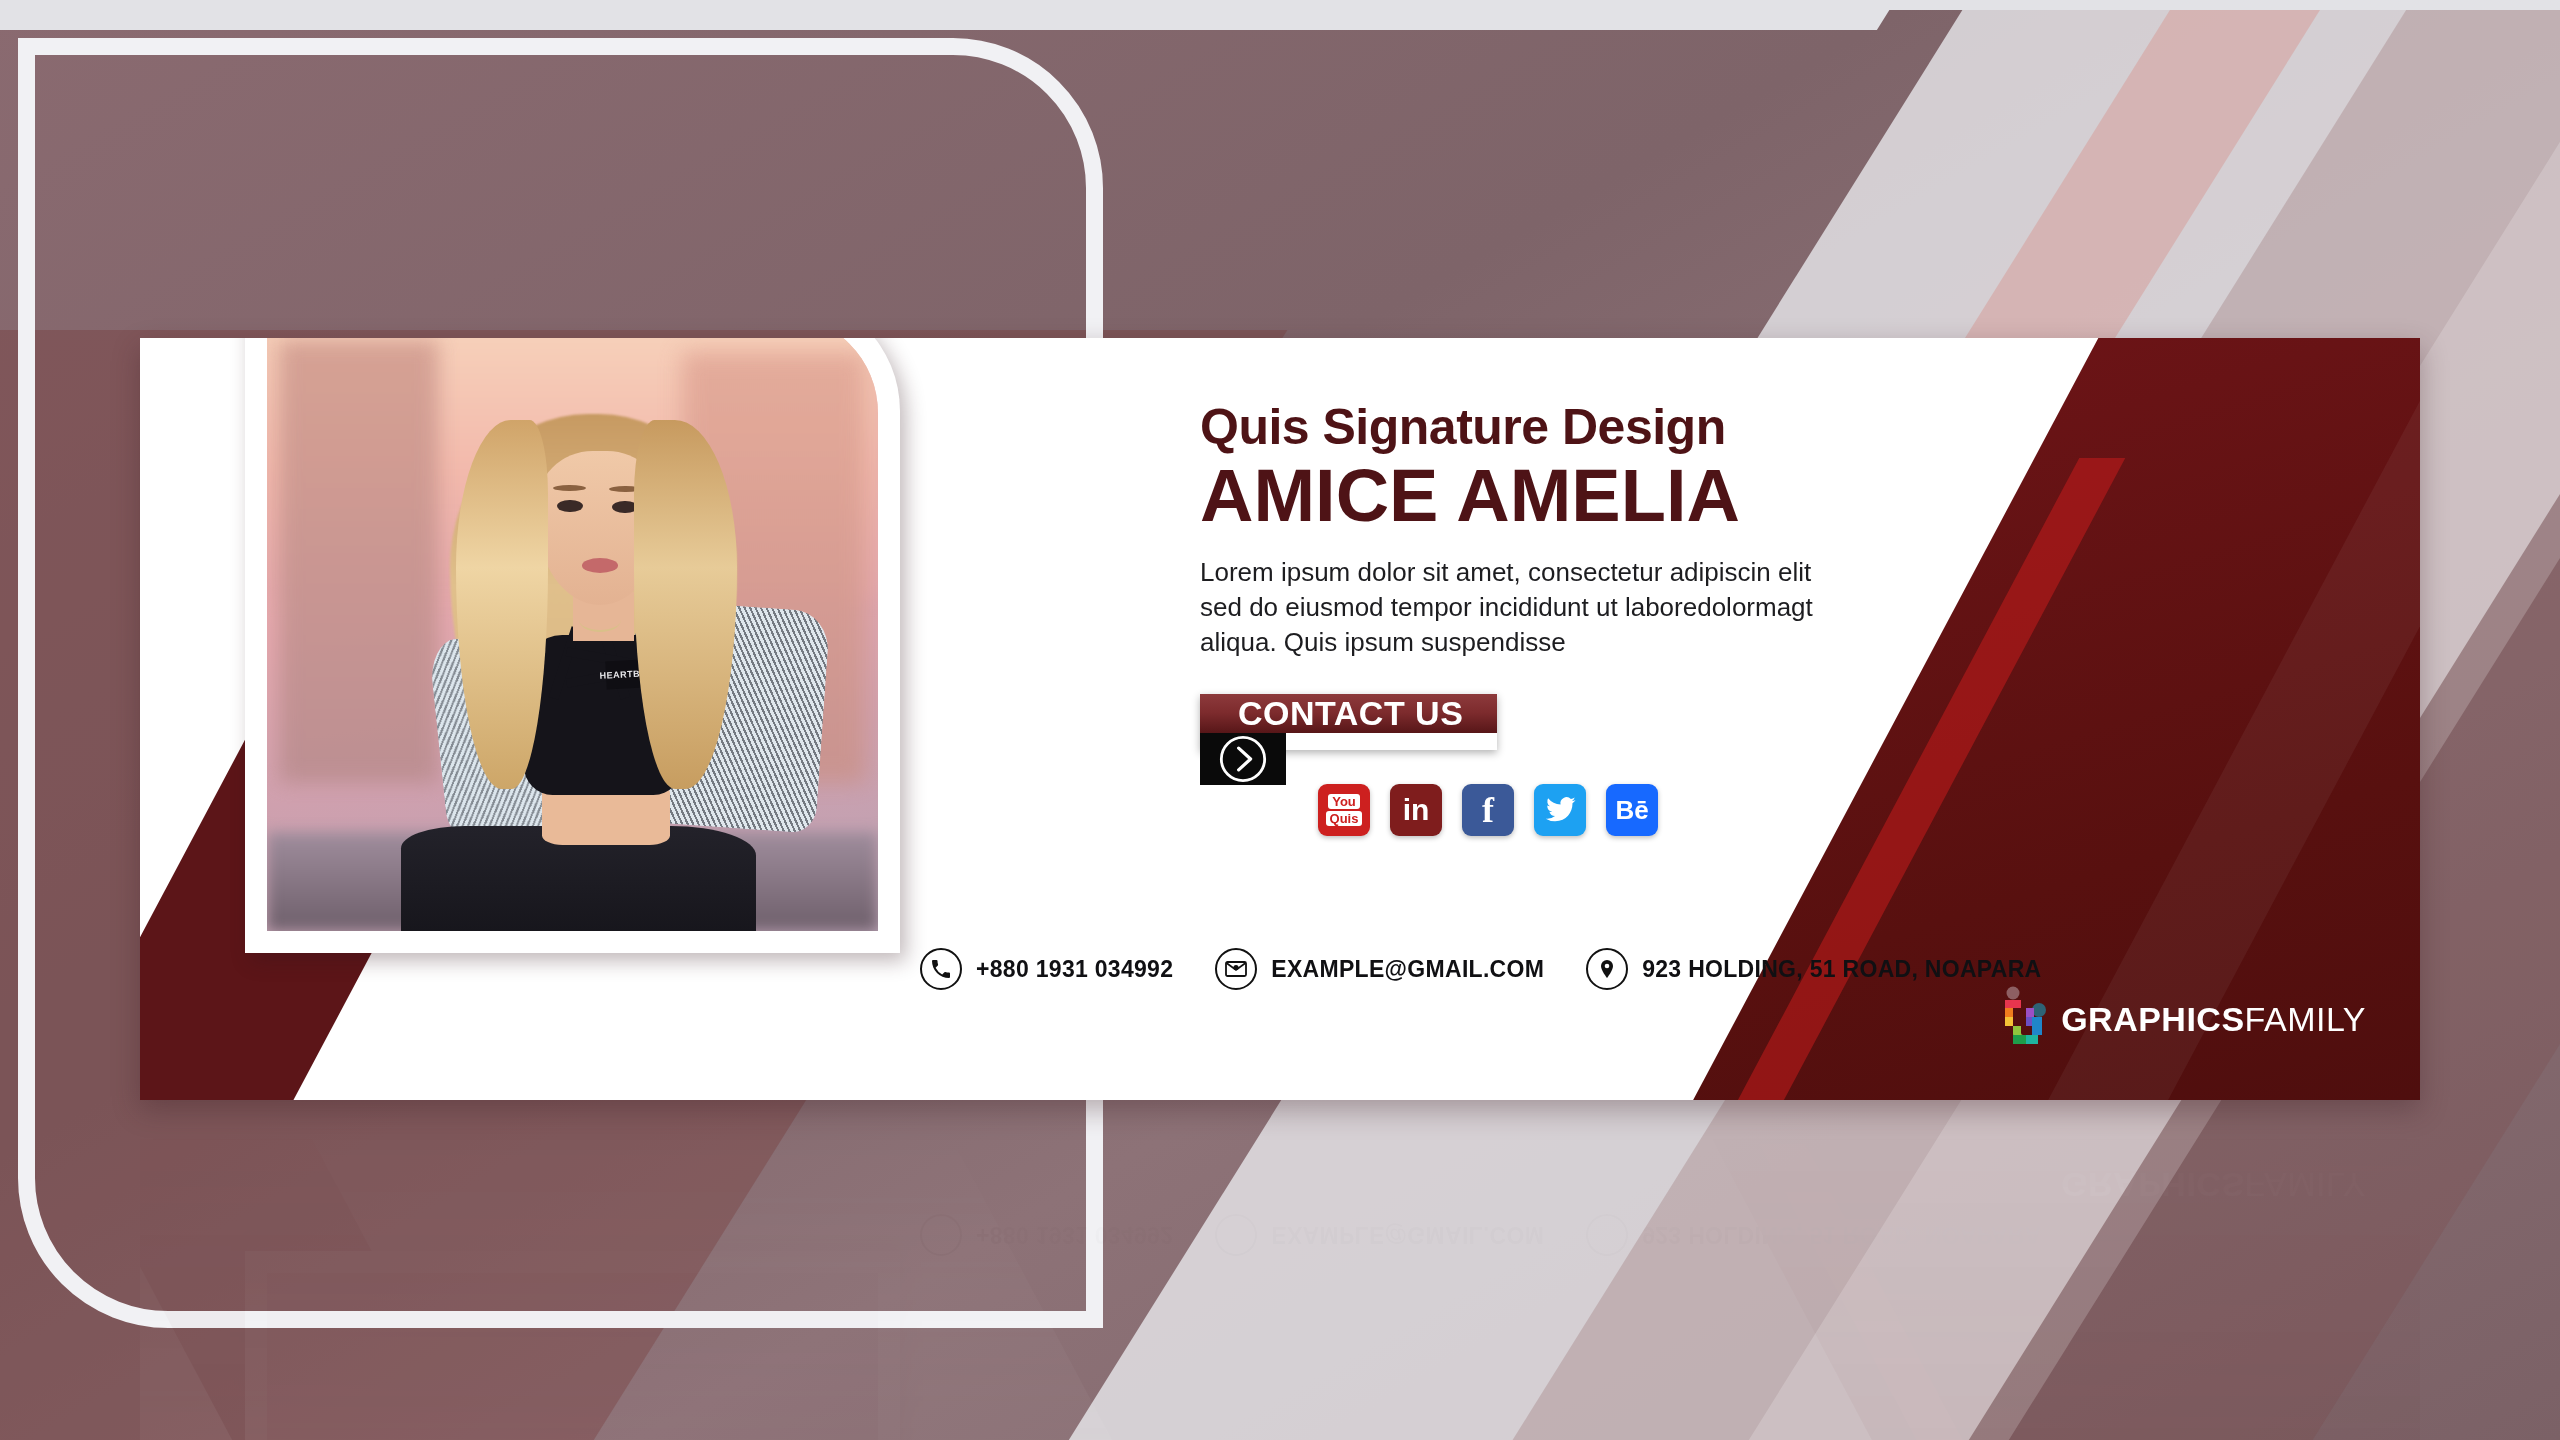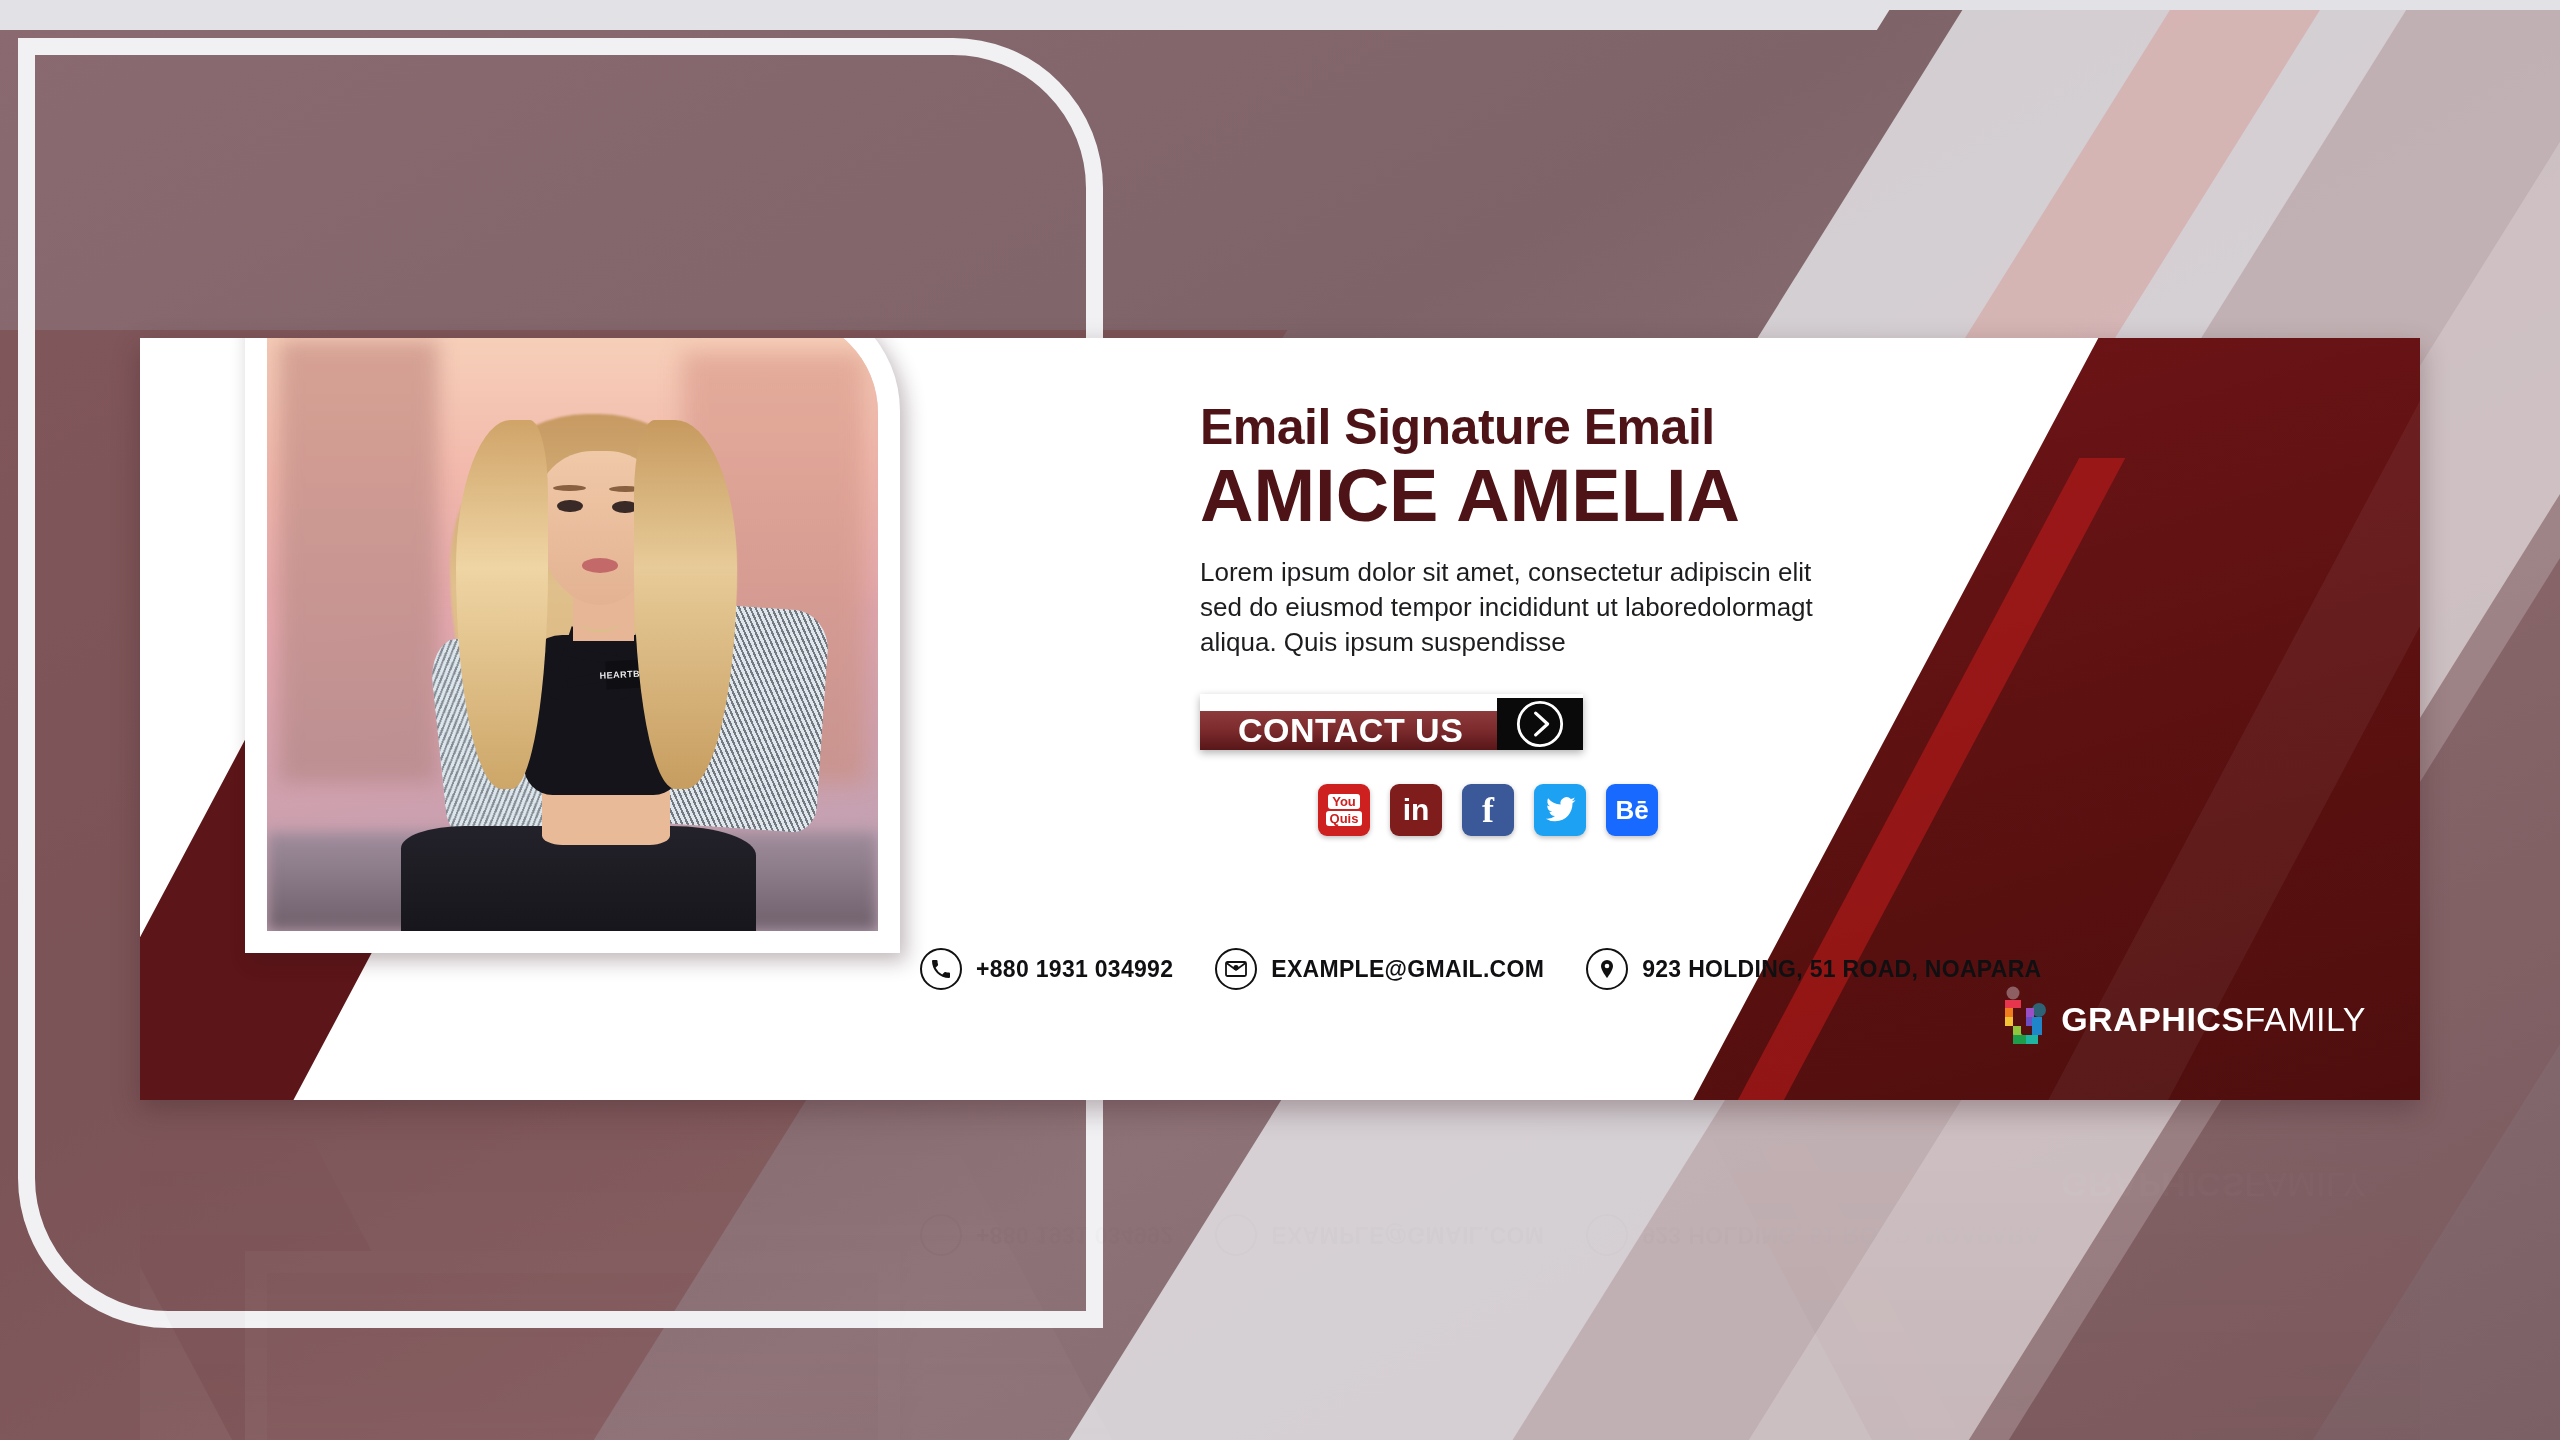--- a/index.html
+++ b/index.html
@@ -226,22 +226,22 @@
     letter-spacing:0px; line-height:1.04; margin-top:6px;
     white-space:nowrap;
   }
   #desc{
     margin-top:20px; font-size:26px; line-height:1.35;
     color:#1d1d20; max-width:660px;
   }
 
   
   #cta{
-    margin-top:34px; display:inline-flex; align-items:flex-end;
-    height:56px; box-shadow:0 3px 8px rgba(0,0,0,.30);
+    margin-top:34px; display:inline-flex; align-items:flex-start;
+    height:56px; box-shadow:0 3px 8px rgba(0,0,0,.30);flex-direction:column;
   }
   #cta-label{
     background:linear-gradient(180deg,#8d3a3c 0%,#7d2b2d 48%,#571618 100%);
     color:#fff; font-size:34px; font-weight:bold; letter-spacing:.5px;
     display:flex; align-items:center; padding:0 34px 0 38px;
   }
   #cta-arrow-box{
     background:#0a0a0a; width:86px;
     display:flex; align-items:center; justify-content:center;
   }
@@ -351,21 +351,21 @@
       <div class="ph fg-browR"></div>
       <div class="ph fg-eyeL"></div>
       <div class="ph fg-eyeR"></div>
       <div class="ph fg-lips"></div>
       <div class="ph fg-hair-frontL"></div>
       <div class="ph fg-hair-frontR"></div>
     </div>
   </div>
 
   <div id="content">
-    <div id="eyebrow">Email Signature Email</div>
+    <div id="eyebrow">Quis Signature Design</div>
     <div id="name">AMICE AMELIA</div>
     <div id="desc">Lorem ipsum dolor sit amet, consectetur adipiscin elit sed do eiusmod tempor incididunt ut laboredolormagt aliqua. Quis ipsum suspendisse</div>
 
     <div id="cta">
       <div id="cta-label">CONTACT US</div>
       <div id="cta-arrow-box">
         <svg viewBox="0 0 48 48" aria-hidden="true">
           <circle cx="24" cy="24" r="20" fill="none" stroke="#fff" stroke-width="2.6"></circle>
           <path d="M20 14 L31 24 L20 34" fill="none" stroke="#fff" stroke-width="3" stroke-linecap="round" stroke-linejoin="round"></path>
         </svg>

